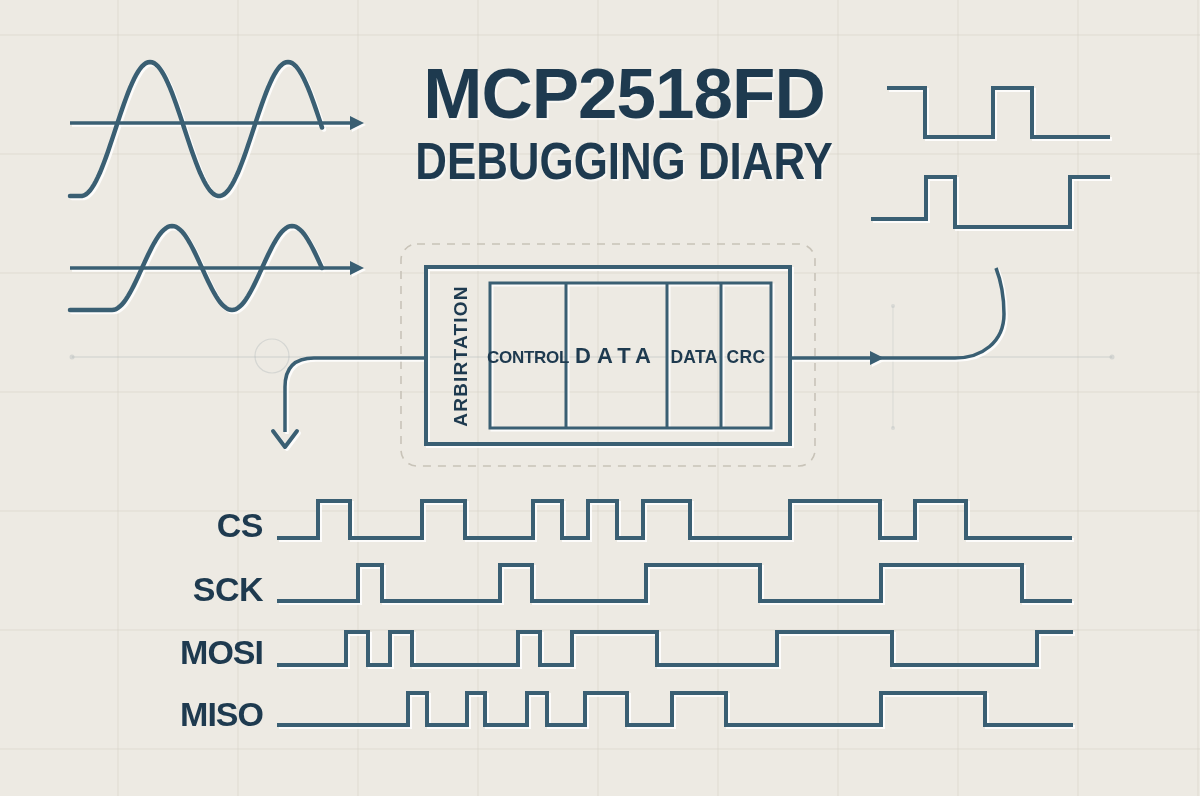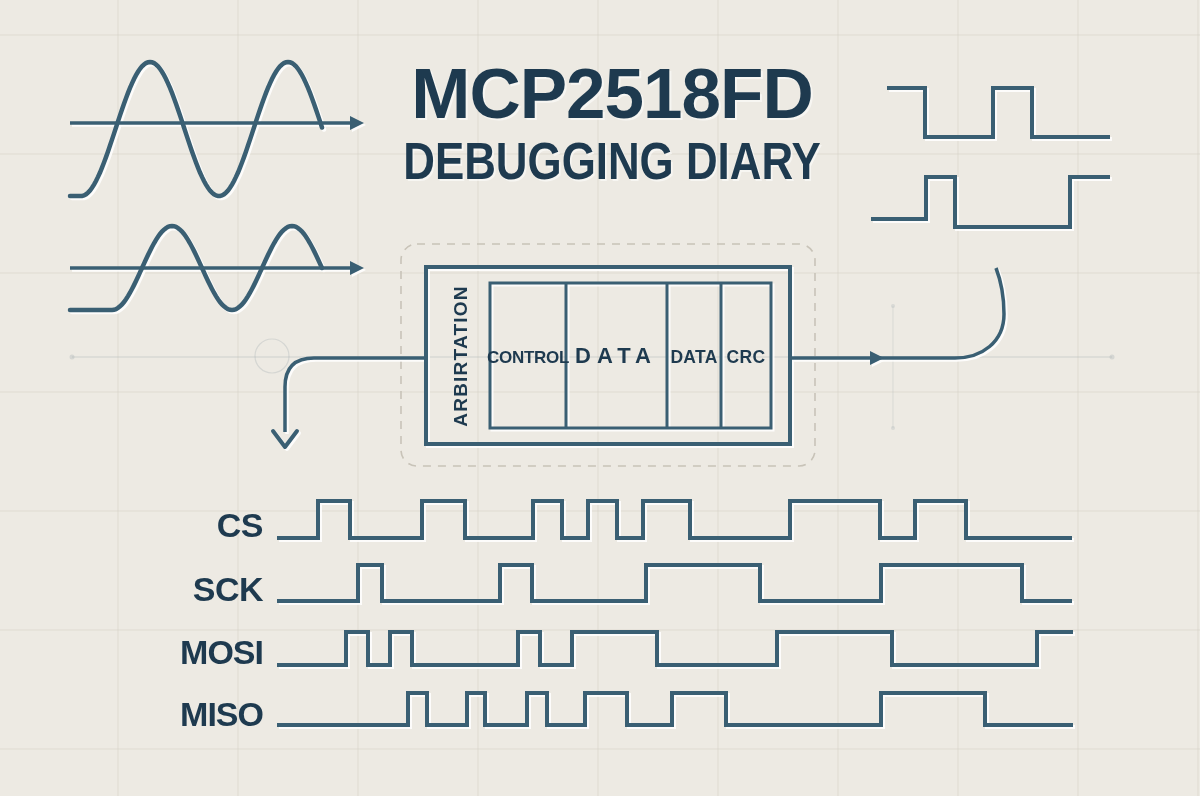--- a/index.html
+++ b/index.html
@@ -10,21 +10,21 @@
   }
   #stage{position:absolute;inset:0;width:1200px;height:796px;}
   svg{display:block;}
   .strokes{filter:drop-shadow(2px 2px 0 rgba(255,255,255,0.85));}
   .lbl{
     font-family:"Liberation Sans",sans-serif;
     font-weight:700;
     fill:var(--ink,#1E3A4F);
   }
   .title-block{
-    position:absolute;left:352px;top:58px;width:520px;
+    position:absolute;left:364px;top:58px;width:520px;
     text-align:center;color:var(--ink,#1E3A4F);
     text-shadow:2px 2px 0 rgba(255,255,255,0.55);
   }
   .title{
     font-size:71px;font-weight:700;letter-spacing:-1px;line-height:1.02;
     white-space:nowrap;
   }
   .subtitle{
     font-size:51px;font-weight:700;letter-spacing:0px;line-height:1.0;
     margin-top:6px;transform:scaleX(0.86);transform-origin:center;

